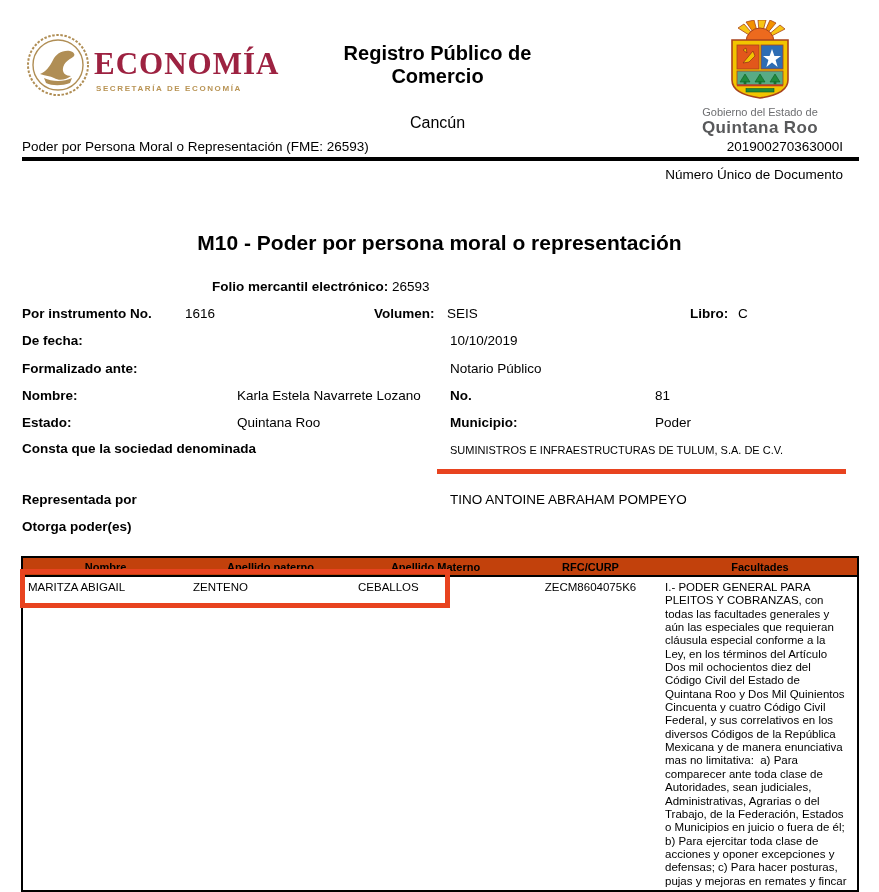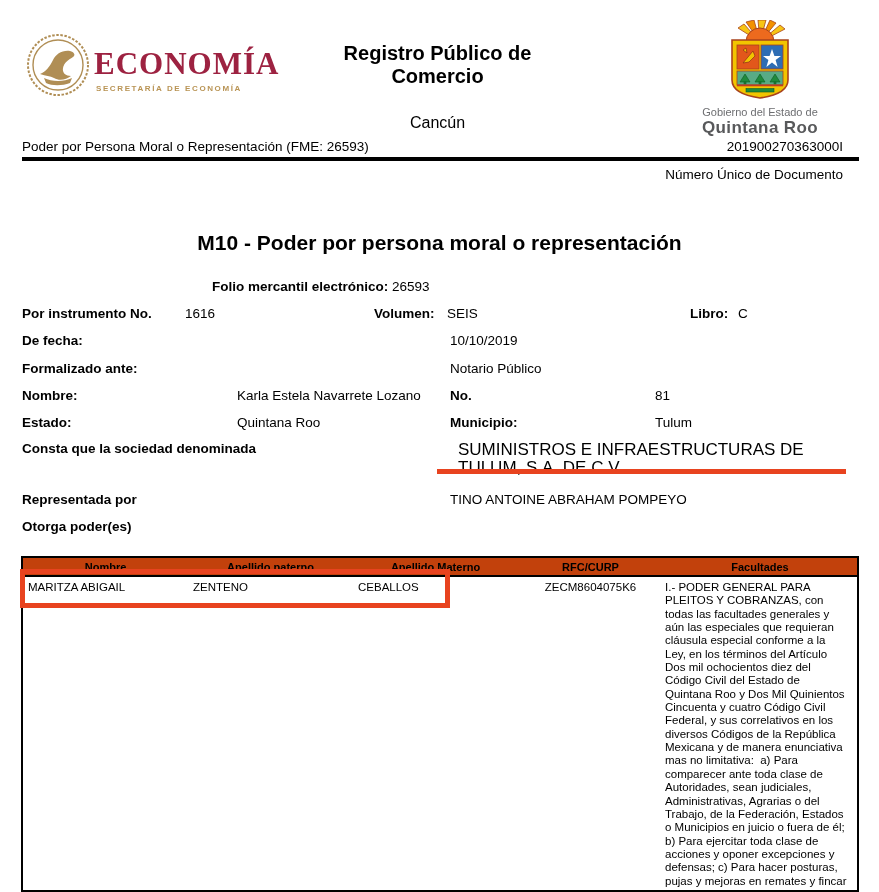--- a/index.html
+++ b/index.html
@@ -28,21 +28,21 @@
   .thick-rule{position:absolute;left:22px;top:157px;width:837px;height:4px;background:#000;}
   .doc-number-caption{position:absolute;right:20px;top:167px;font-size:13.5px;text-align:right;}
 
   
   .m10-title{position:absolute;left:0;top:231px;width:879px;text-align:center;
              font-weight:bold;font-size:21px;}
   .folio{position:absolute;left:212px;top:279px;font-size:13.5px;}
   .folio b{font-weight:bold;}
   .frm{position:absolute;font-size:13.5px;white-space:nowrap;}
   .b{font-weight:bold;}
-  .consta-value{position:absolute;left:450px;top:441px;width:405px;font-size:17px;line-height:18px;margin-left:8px;}
+  .consta-value{position:absolute;left:450px;top:441px;width:405px;font-size:11px;line-height:18px;}
   .red-underline{position:absolute;left:437px;top:469px;width:409px;height:5px;background:#e8431f;}
 
   
   .grantees{position:absolute;left:21px;top:556px;width:838px;height:336px;
             border:2px solid #000;box-sizing:border-box;overflow:hidden;}
   .thead,.trow{display:grid;grid-template-columns:165px 165px 165px 145px 1fr;}
   .thead{background:#c2410c;border-bottom:2px solid #000;}
   .th{font-size:11px;font-weight:bold;text-align:center;padding:3px 2px 2px;}
   .td{font-size:11.5px;padding:4px 2px 0 5px;}
   .td.center{text-align:center;padding-left:2px;}
@@ -138,21 +138,21 @@
   <span class="frm" style="left:450px;top:361px;">Notario Público</span>
 
   <span class="frm b" style="left:22px;top:388px;">Nombre:</span>
   <span class="frm" style="left:237px;top:388px;">Karla Estela Navarrete Lozano</span>
   <span class="frm b" style="left:450px;top:388px;">No.</span>
   <span class="frm" style="left:655px;top:388px;">81</span>
 
   <span class="frm b" style="left:22px;top:415px;">Estado:</span>
   <span class="frm" style="left:237px;top:415px;">Quintana Roo</span>
   <span class="frm b" style="left:450px;top:415px;">Municipio:</span>
-  <span class="frm" style="left:655px;top:415px;">Tulum</span>
+  <span class="frm" style="left:655px;top:415px;">Poder</span>
 
   <span class="frm b" style="left:22px;top:441px;text-align:center;">Consta que la sociedad denominada</span>
   <div class="consta-value">SUMINISTROS E INFRAESTRUCTURAS DE TULUM, S.A. DE C.V.</div>
   <div class="red-underline"></div>
 
   <span class="frm b" style="left:22px;top:492px;">Representada por</span>
   <span class="frm" style="left:450px;top:492px;">TINO ANTOINE ABRAHAM POMPEYO</span>
 
   <span class="frm b" style="left:22px;top:519px;">Otorga poder(es)</span>
 

